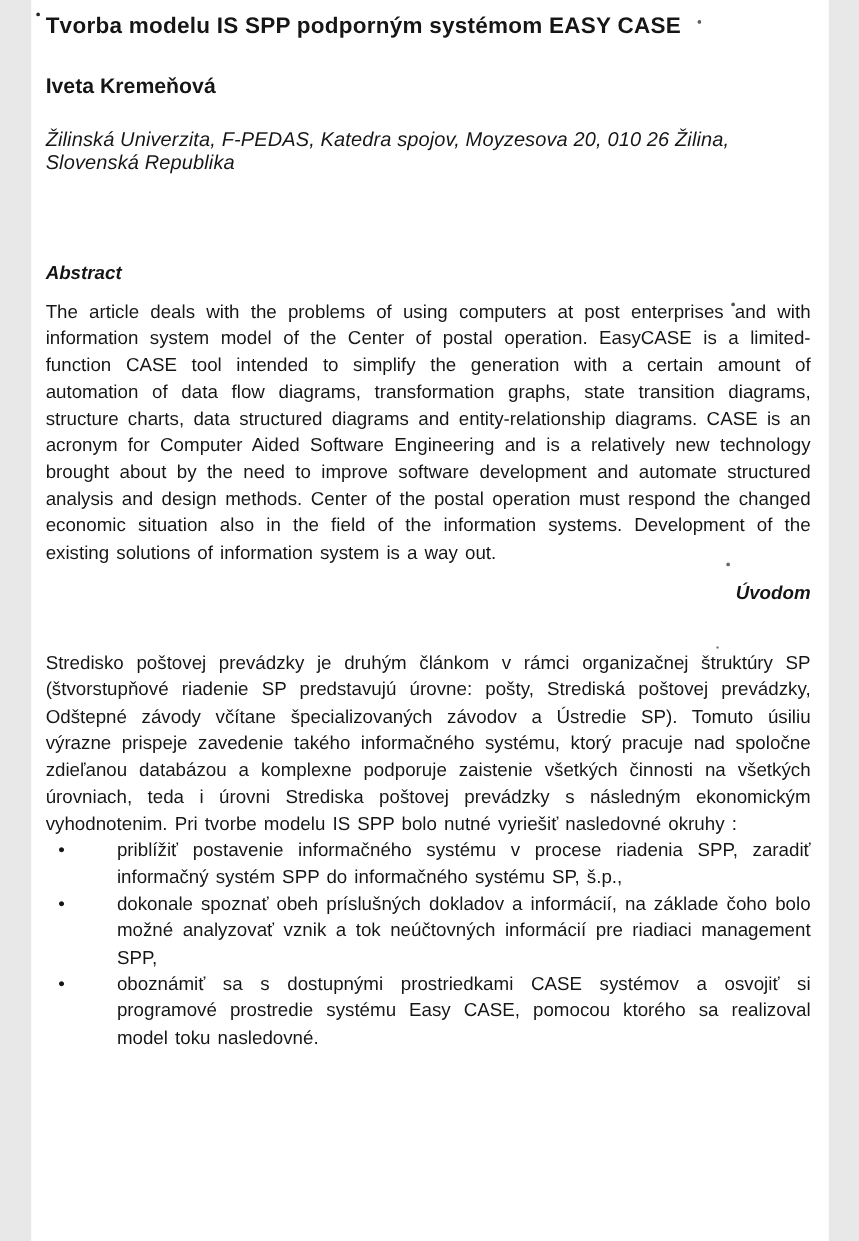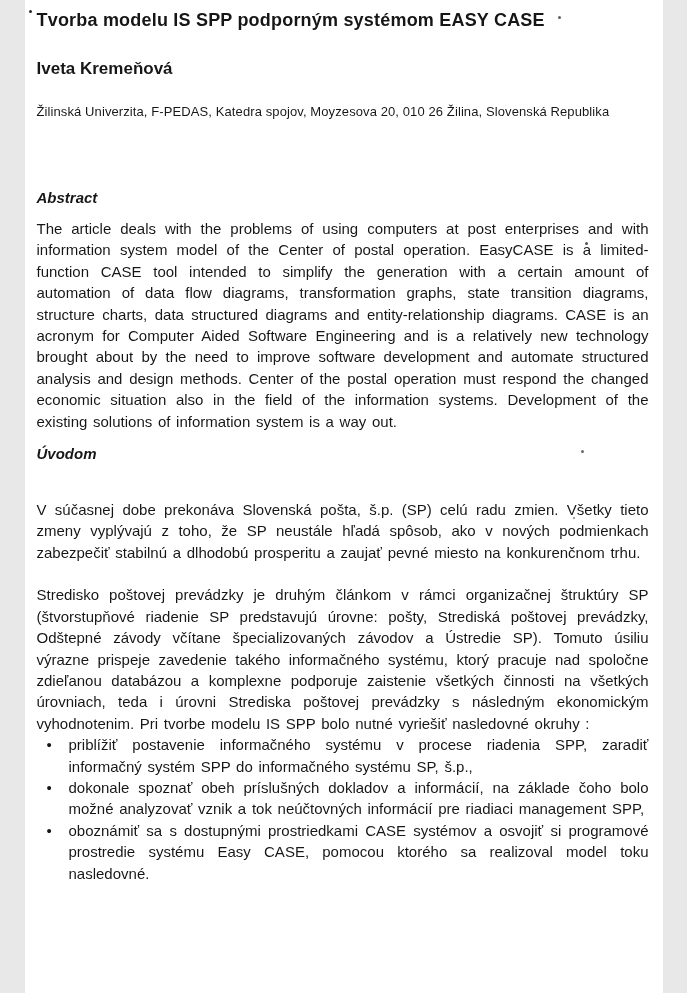--- a/index.html
+++ b/index.html
@@ -25,32 +25,33 @@
     font-weight: bold;
     letter-spacing: 0.2px;
     margin: 2px 0 0 2px;
   }
   .author {
     font-size: 17px;
     font-weight: bold;
     margin: 28px 0 0 2px;
   }
   .affiliation {
-    font-size: 13px;
+    font-size: 16px;
     margin: 25px 0 0 2px;
     letter-spacing: 0.1px;
+    font-style: italic;
   }
   .section-heading {
     font-size: 15px;
     font-weight: bold;
     margin: 0 0 0 2px;
     font-style: italic;
   }
   .heading-abstract { margin-top: 70px; }
-  .heading-uvodom  { margin-top: 13px; margin-bottom: 37px; }
+  .heading-uvodom  { margin-top: 13px; margin-bottom: 37px; text-align: right; }
   p.body-text {
     font-size: 15px;
     line-height: 21.4px;
     text-align: justify;
     margin: 0 0 0 2px;
     word-spacing: 1.5px;
   }
   p.abstract-body { margin-top: 12px; }
   p.spaced { margin-top: 21px; }
   ul.bullet-list {
@@ -66,20 +67,21 @@
   }
   ul.bullet-list .bullet-marker {
     flex: 0 0 22px;
     text-align: left;
     padding-left: 6px;
   }
   ul.bullet-list .bullet-text {
     flex: 1;
     text-align: justify;
     word-spacing: 1.5px;
+    margin-left: 25px;
   }
   
   .speck {
     position: absolute;
     background: #2a2a2a;
     border-radius: 50%;
   }
   .speck-1 { left: 4px;   top: 10px;  width: 3px; height: 3px; }
   .speck-2 { left: 533px; top: 16px;  width: 3px; height: 3px; opacity: .75; }
   .speck-3 { left: 560px; top: 242px; width: 3px; height: 3px; opacity: .8; }
@@ -104,21 +106,20 @@
   <div class="author">Iveta Kremeňová</div>
 
   <div class="affiliation">Žilinská Univerzita, F-PEDAS, Katedra spojov, Moyzesova 20, 010 26 Žilina, Slovenská Republika</div>
 
   <div class="section-heading heading-abstract">Abstract</div>
 
   <p class="body-text abstract-body">The article deals with the problems of using computers at post enterprises and with information system model of the Center of postal operation. EasyCASE is a limited-function CASE tool intended to simplify the generation with a certain amount of automation of data flow diagrams, transformation graphs, state transition diagrams, structure charts, data structured diagrams and entity-relationship diagrams. CASE is an acronym for Computer Aided Software Engineering and is a relatively new technology brought about by the need to improve software development and automate structured analysis and design methods. Center of the postal operation must respond the changed economic situation also in the field of the information systems. Development of the existing solutions of information system is a way out.</p>
 
   <div class="section-heading heading-uvodom">Úvodom</div>
 
-  <p class="body-text">V súčasnej dobe prekonáva Slovenská pošta, š.p. (SP) celú radu zmien. Všetky tieto zmeny vyplývajú z toho, že SP neustále hľadá spôsob, ako v nových podmienkach zabezpečiť stabilnú a dlhodobú prosperitu a zaujať pevné miesto na konkurenčnom trhu.</p>
 
   <p class="body-text spaced">Stredisko poštovej prevádzky je druhým článkom v rámci organizačnej štruktúry SP (štvorstupňové riadenie SP predstavujú úrovne: pošty, Strediská poštovej prevádzky, Odštepné závody včítane špecializovaných závodov a Ústredie SP). Tomuto úsiliu výrazne prispeje zavedenie takého informačného systému, ktorý pracuje nad spoločne zdieľanou databázou a komplexne podporuje zaistenie všetkých činnosti na všetkých úrovniach, teda i úrovni Strediska poštovej prevádzky s následným ekonomickým vyhodnotenim. Pri tvorbe modelu IS SPP bolo nutné vyriešiť nasledovné okruhy :</p>
 
   <ul class="bullet-list">
     <li>
       <span class="bullet-marker">•</span>
       <span class="bullet-text">priblížiť postavenie informačného systému v procese riadenia SPP, zaradiť informačný systém SPP do informačného systému SP, š.p.,</span>
     </li>
     <li>
       <span class="bullet-marker">•</span>

